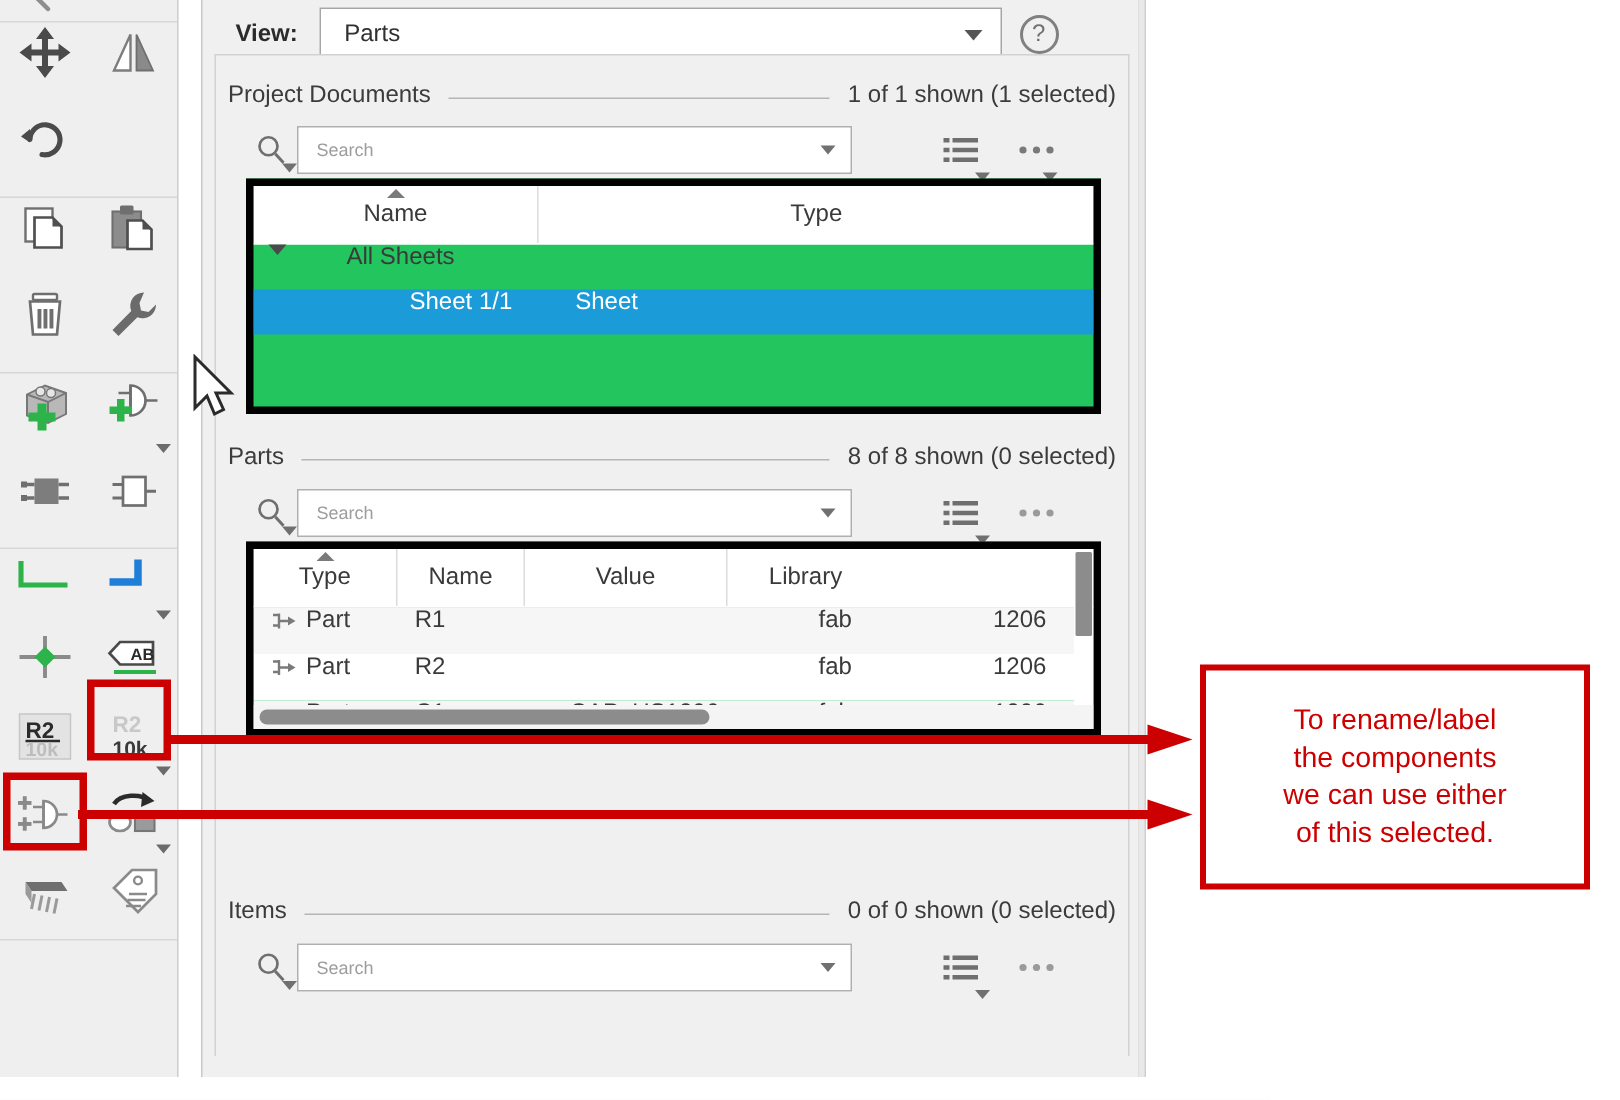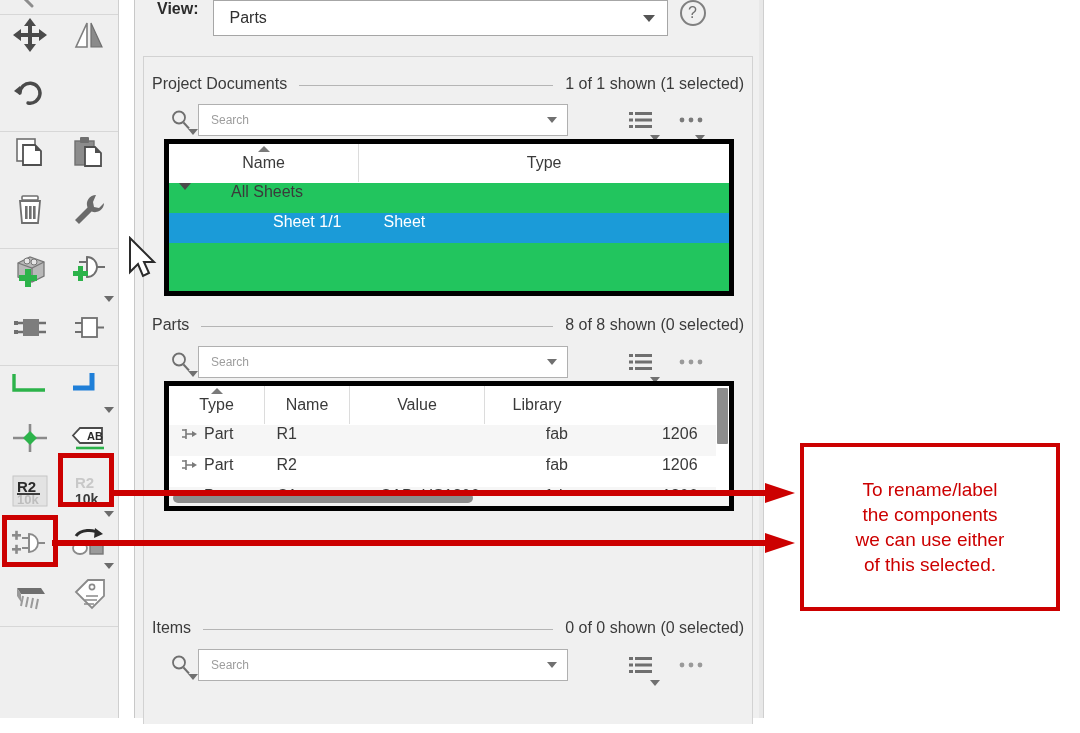--- a/index.html
+++ b/index.html
@@ -76,20 +76,21 @@
     width:4px; height:730px; background:#e8e8e8;
     border-right:1px solid #cfcfcf;
   }
 
   
   .view-row {
     position: absolute;
     left: 0; top: 12px;
     width: 626px; height: 46px;
     display: flex;
+    align-items: center;
   }
   .view-label {
     margin-left: 22px;
     font-size: 16px;
     font-weight: bold;
     color: #2b2b2b;
   }
   .view-combo {
     margin-left: 14px;
     width: 455px; height: 36px;
@@ -123,21 +124,21 @@
     font-size: 16px;
     display: flex;
     align-items: center;
     justify-content: center;
     box-sizing: border-box;
   }
 
   
   .content-frame {
     position: absolute;
-    left: 8px; top: 68px;
+    left: 8px; top: 48px;
     width: 610px; height: 668px;
     border: 1px solid #d2d2d2;
     border-bottom: none;
     background: #f0f0f0;
     box-sizing: border-box;
   }
 
   
   .section-head {
     position: absolute;
@@ -777,21 +778,21 @@
   <svg class="anno-arrow" style="left:110px; top:482px;" width="690" height="24" viewBox="0 0 690 24">
     <path d="M0 11 L660 11" stroke="#cc0000" stroke-width="6" fill="none"></path>
     <path d="M655 1 L685 11 L655 21 Z" fill="#cc0000"></path>
   </svg>
 
   <svg class="anno-arrow" style="left:52px; top:532px;" width="748" height="24" viewBox="0 0 748 24">
     <path d="M0 11 L718 11" stroke="#cc0000" stroke-width="6" fill="none"></path>
     <path d="M713 1 L743 11 L713 21 Z" fill="#cc0000"></path>
   </svg>
 
-  <div class="anno-note" style="left:800px; top:443px; width:260px; height:168px;">
+  <div class="anno-note" style="left:800px; top:443px; width:260px; height:150px;">
     <p>
       <span>To rename/label</span><br>
       <span>the components</span><br>
       <span>we can use either</span><br>
       <span>of this selected.</span>
     </p>
   </div>
 
 </div>
 

